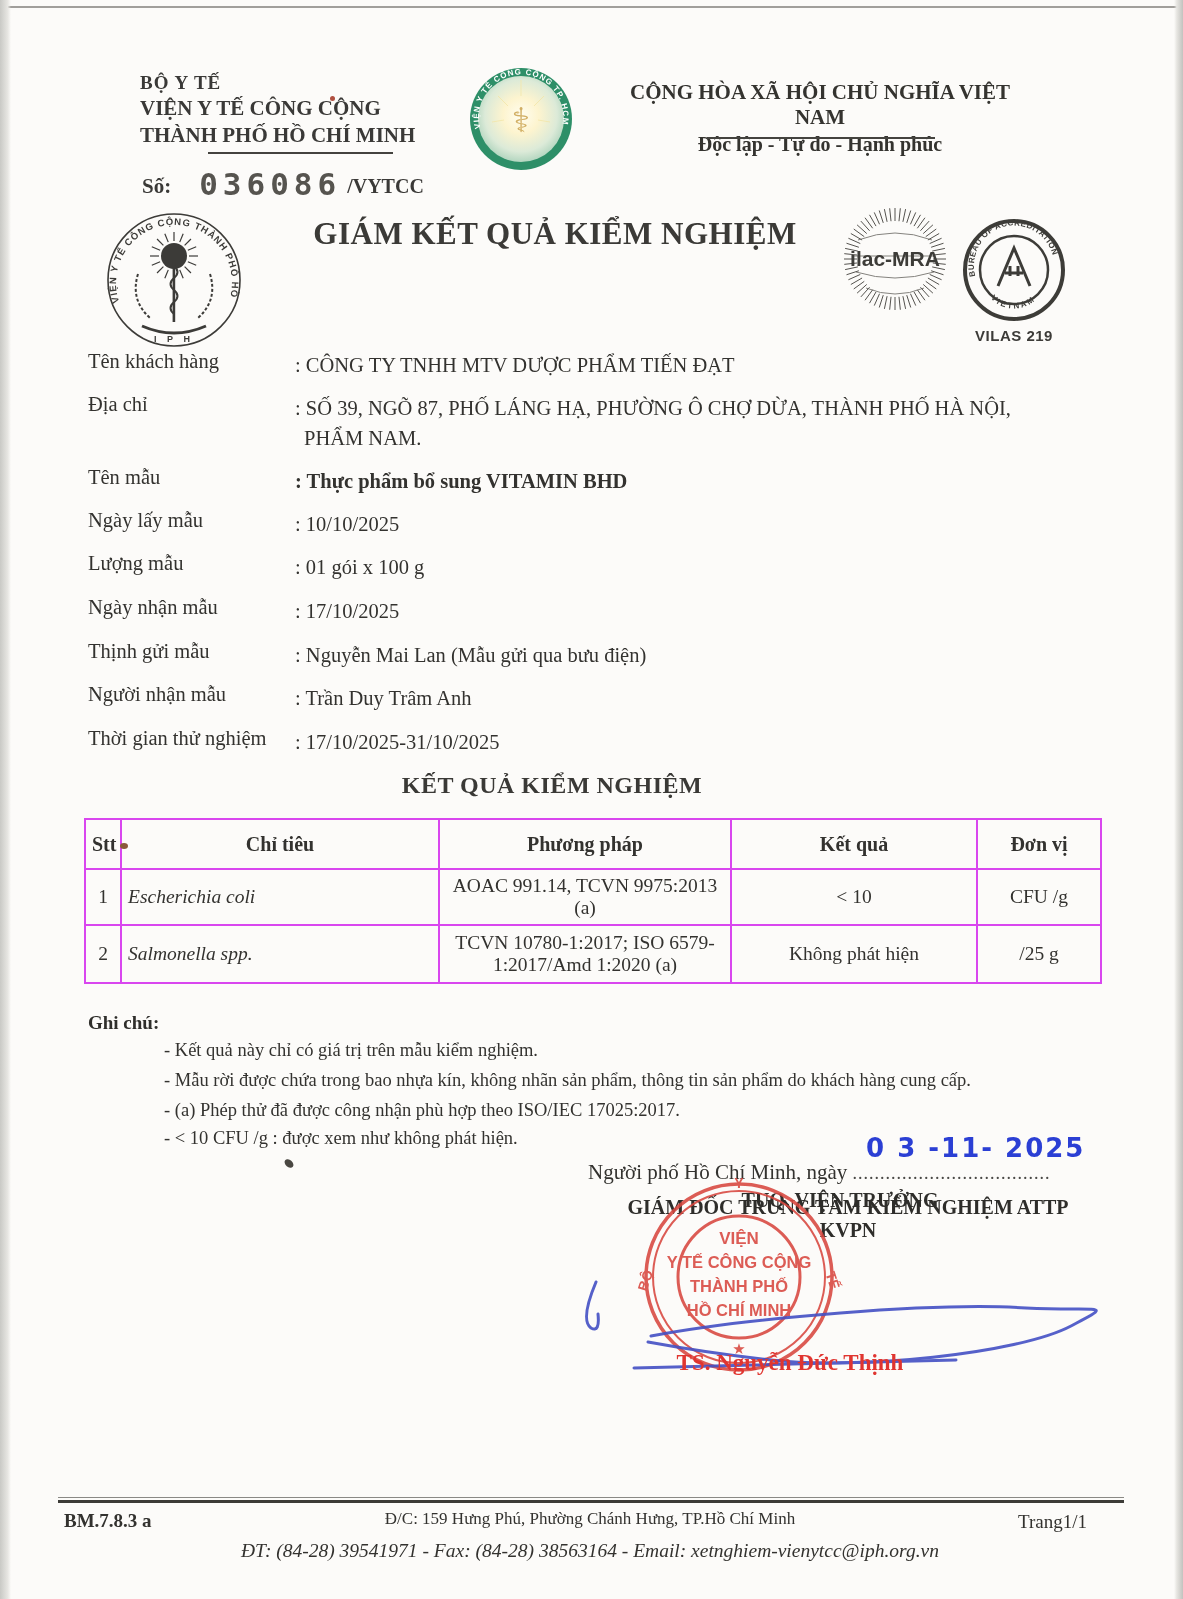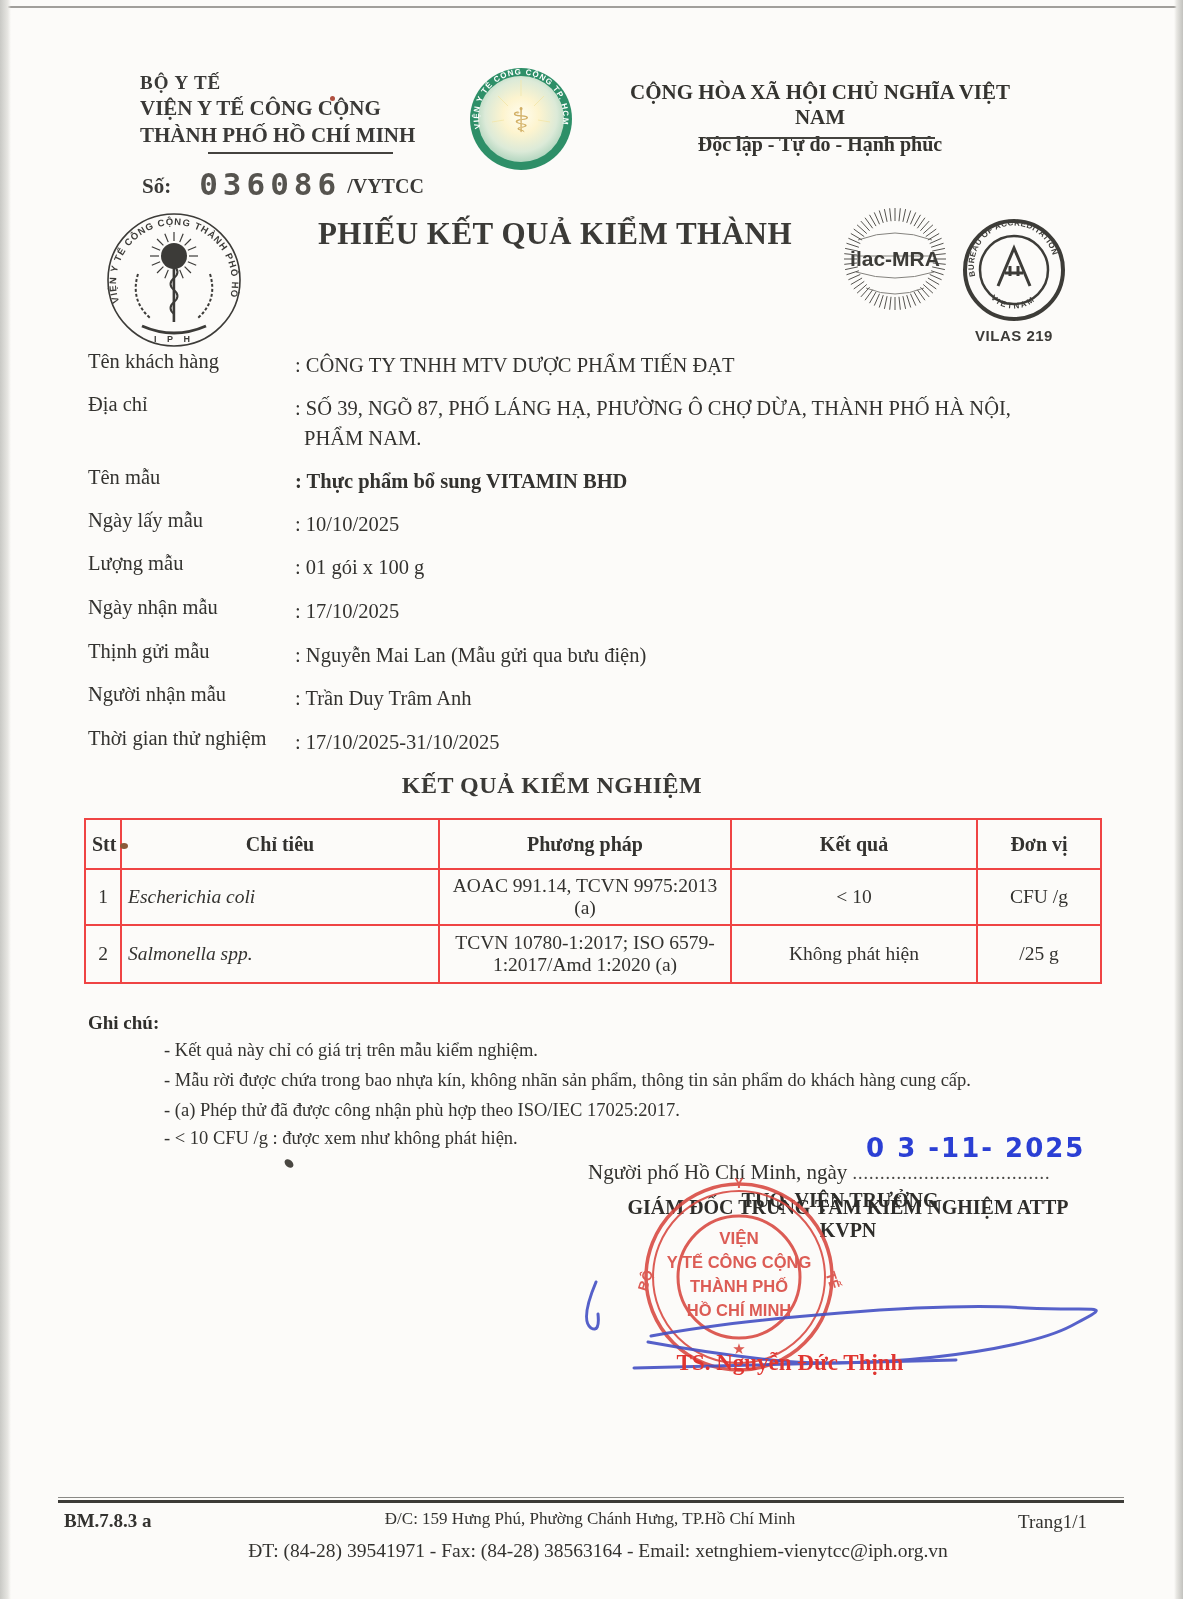--- a/index.html
+++ b/index.html
@@ -33,21 +33,21 @@
   .boa{position:absolute;left:962px;top:218px;width:104px;height:120px;text-align:center;}
   .vilas-label{font-family:"Liberation Sans",sans-serif;font-weight:bold;font-size:15px;color:#3c3b38;margin-top:1px;letter-spacing:.5px;}
   
   .info-row{position:absolute;left:88px;width:1010px;font-size:20.5px;display:flex;}
   .info-label{width:207px;flex:none;}
   .info-value{flex:1;line-height:30px;}
   .bold{font-weight:bold;}
   
   .results-heading{position:absolute;left:0;top:772px;width:1104px;text-align:center;font-size:24px;font-weight:bold;color:#3a3936;letter-spacing:.5px;}
   table.results{position:absolute;left:84px;top:818px;width:1016px;border-collapse:collapse;table-layout:fixed;font-size:19.5px;color:#33322f;}
-  table.results th, table.results td{border:2px solid #ef4444;padding:3px 6px;vertical-align:middle;}
+  table.results th, table.results td{border:2px solid #d946ef;padding:3px 6px;vertical-align:middle;}
   table.results th{font-size:20px;text-align:center;font-weight:bold;height:42px;}
   td.c{text-align:center;}
   td.it{font-style:italic;}
   
   .notes-heading{position:absolute;left:88px;top:1012px;font-size:19px;font-weight:bold;color:#2f2e2b;}
   .note-item{position:absolute;left:164px;width:880px;font-size:18.5px;}
   
   .date-stamp{position:absolute;left:866px;top:1133px;font-family:"DejaVu Sans",sans-serif;font-weight:bold;font-size:26px;letter-spacing:2px;white-space:nowrap;}
   .place-line{position:absolute;left:588px;top:1160px;font-size:21px;white-space:nowrap;}
   .dots{letter-spacing:1px;color:#4a4946;font-size:18px;}
@@ -55,21 +55,21 @@
   .sig-title2{position:absolute;left:598px;top:1196px;width:500px;text-align:center;font-size:20px;font-weight:bold;color:#2e2d2a;}
   .stamp{position:absolute;left:628px;top:1166px;width:222px;height:222px;opacity:.88;pointer-events:none;}
   .signature{position:absolute;left:556px;top:1276px;width:570px;height:115px;pointer-events:none;}
   .signer-name{position:absolute;left:650px;top:1350px;width:280px;text-align:center;font-size:23px;font-weight:bold;color:#e03530;}
   
   .footer-rule-thin{position:absolute;left:58px;top:1497px;width:1066px;height:1px;background:#8a8985;}
   .footer-rule{position:absolute;left:58px;top:1500px;width:1066px;height:3px;background:#3c3b37;}
   .footer-code{position:absolute;left:64px;top:1510px;font-size:19px;font-weight:bold;}
   .footer-address{position:absolute;left:240px;top:1509px;width:700px;text-align:center;font-size:17px;}
   .footer-page{position:absolute;left:1018px;top:1511px;font-size:19px;}
-  .footer-contact{position:absolute;left:188px;top:1540px;width:820px;text-align:center;font-size:19.5px;}
+  .footer-contact{position:absolute;left:180px;top:1540px;width:820px;text-align:center;font-size:19.5px;font-style:italic;}
   svg text{font-family:"Liberation Sans",sans-serif;}
 </style>
 </head>
 <body>
 
 <div class="page">
   <div class="scan-top-line"></div>
   <div class="scan-left-strip"></div>
   <div class="scan-right-strip"></div>
 
@@ -147,21 +147,21 @@
       <path d="M 110,70 q 8,26 -12,44" fill="none" stroke="#3c3b38" stroke-width="2" stroke-dasharray="3,2"></path>
       <path d="M 42,122 q 32,14 64,0" fill="none" stroke="#3c3b38" stroke-width="3"></path>
       <text font-size="9.5" font-weight="bold" fill="#3c3b38" letter-spacing="1">
         <textPath href="#embArc" startOffset="2">VIỆN Y TẾ CÔNG CỘNG THÀNH PHỐ HỒ CHÍ MINH</textPath>
       </text>
       <text x="74" y="138" font-size="9" font-weight="bold" text-anchor="middle" fill="#3c3b38" letter-spacing="4">I P H</text>
     </svg>
   </div>
 
   <div class="title-wrap">
-    <div class="title-main">PHIẾU KẾT QUẢ KIỂM THÀNH</div>
+    <div class="title-main">GIÁM KẾT QUẢ KIỂM NGHIỆM</div>
   </div>
 
   <div class="ilac">
     <svg width="106" height="106" viewBox="0 0 106 106">
       <g id="ilac-spokes" stroke="#55534f" stroke-width="1">
           <line x1="91" y1="53" x2="104" y2="53"></line>
           <line x1="90.79183202399439" y1="56.97208160417083" x2="103.72061666378194" y2="58.330951626650325"></line>
           <line x1="90.16960882788462" y1="60.90064425107485" x2="102.88552763742409" y2="63.603496231705726"></line>
           <line x1="89.14014761921584" y1="64.742645786248" x2="101.50388233105284" y2="68.75986671312232"></line>
           <line x1="87.71472739041883" y1="68.45599243688041" x2="99.59081833977265" y2="73.74356879686582"></line>

